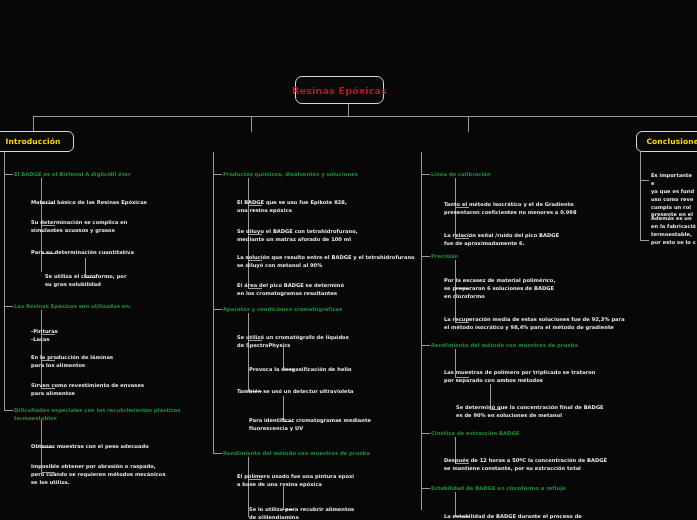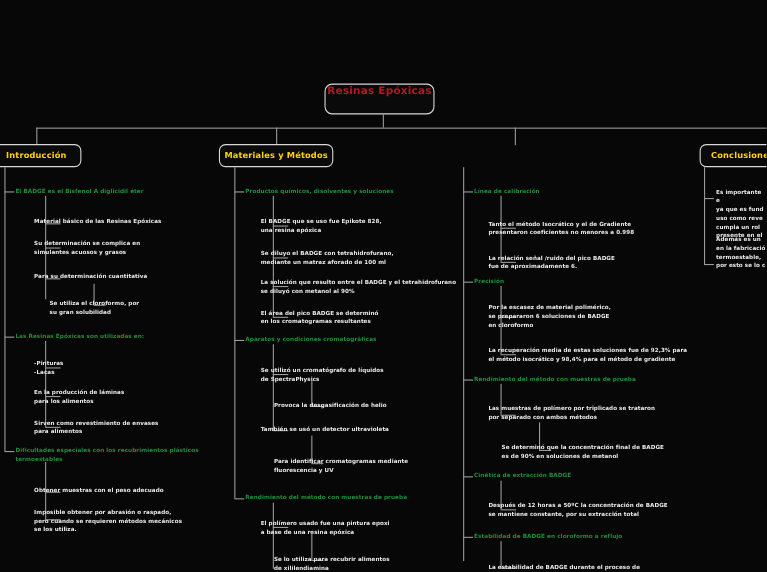--- a/index.html
+++ b/index.html
@@ -15,26 +15,27 @@
     background: #070707;
     overflow: hidden;
     font-family: "DejaVu Sans", sans-serif;
   }
 
   
   .root-node {
     position: absolute;
     left: 295px;
     top: 76px;
-    width: 100px;
+    width: 89px;
     height: 28px;
     border: 1.5px solid #d8d8d8;
     border-radius: 7px;
     background: #0a0a0a;
     display: flex;
+    align-items: center;
     justify-content: center;
     box-sizing: border-box;
   }
   .root-node span {
     color: #b51725;
     font-size: 9.5px;
     font-weight: bold;
     letter-spacing: 0.2px;
     white-space: nowrap;
   }
@@ -103,23 +104,20 @@
   <div class="ln v" style="left:348px; top:104px; height:12px;"></div>
 
   <div class="ln h" style="left:33px; top:116px; width:672px;"></div>
 
   <div class="ln v" style="left:33px;  top:116px; height:16px;"></div>
   <div class="ln v" style="left:251px; top:116px; height:16px;"></div>
   <div class="ln v" style="left:468px; top:116px; height:16px;"></div>
 
   <div class="branch-box" id="branch-0">
     <span>Introducción</span>
-  </div>
-  <div class="branch-box" id="branch-1">
-    <span>Materiales y Métodos</span>
   </div>
   <div class="branch-box" id="branch-3">
     <span>Conclusiones</span>
   </div>
 
   <div class="ln v" style="left:4px; top:152px; height:26px;"></div>
   <div class="ln v" style="left:4px; top:178px; height:232px;"></div>
 
   <div class="ln h" style="left:4px;  top:174px; width:9px;"></div>
   <div class="ln h" style="left:4px;  top:306px; width:9px;"></div>

